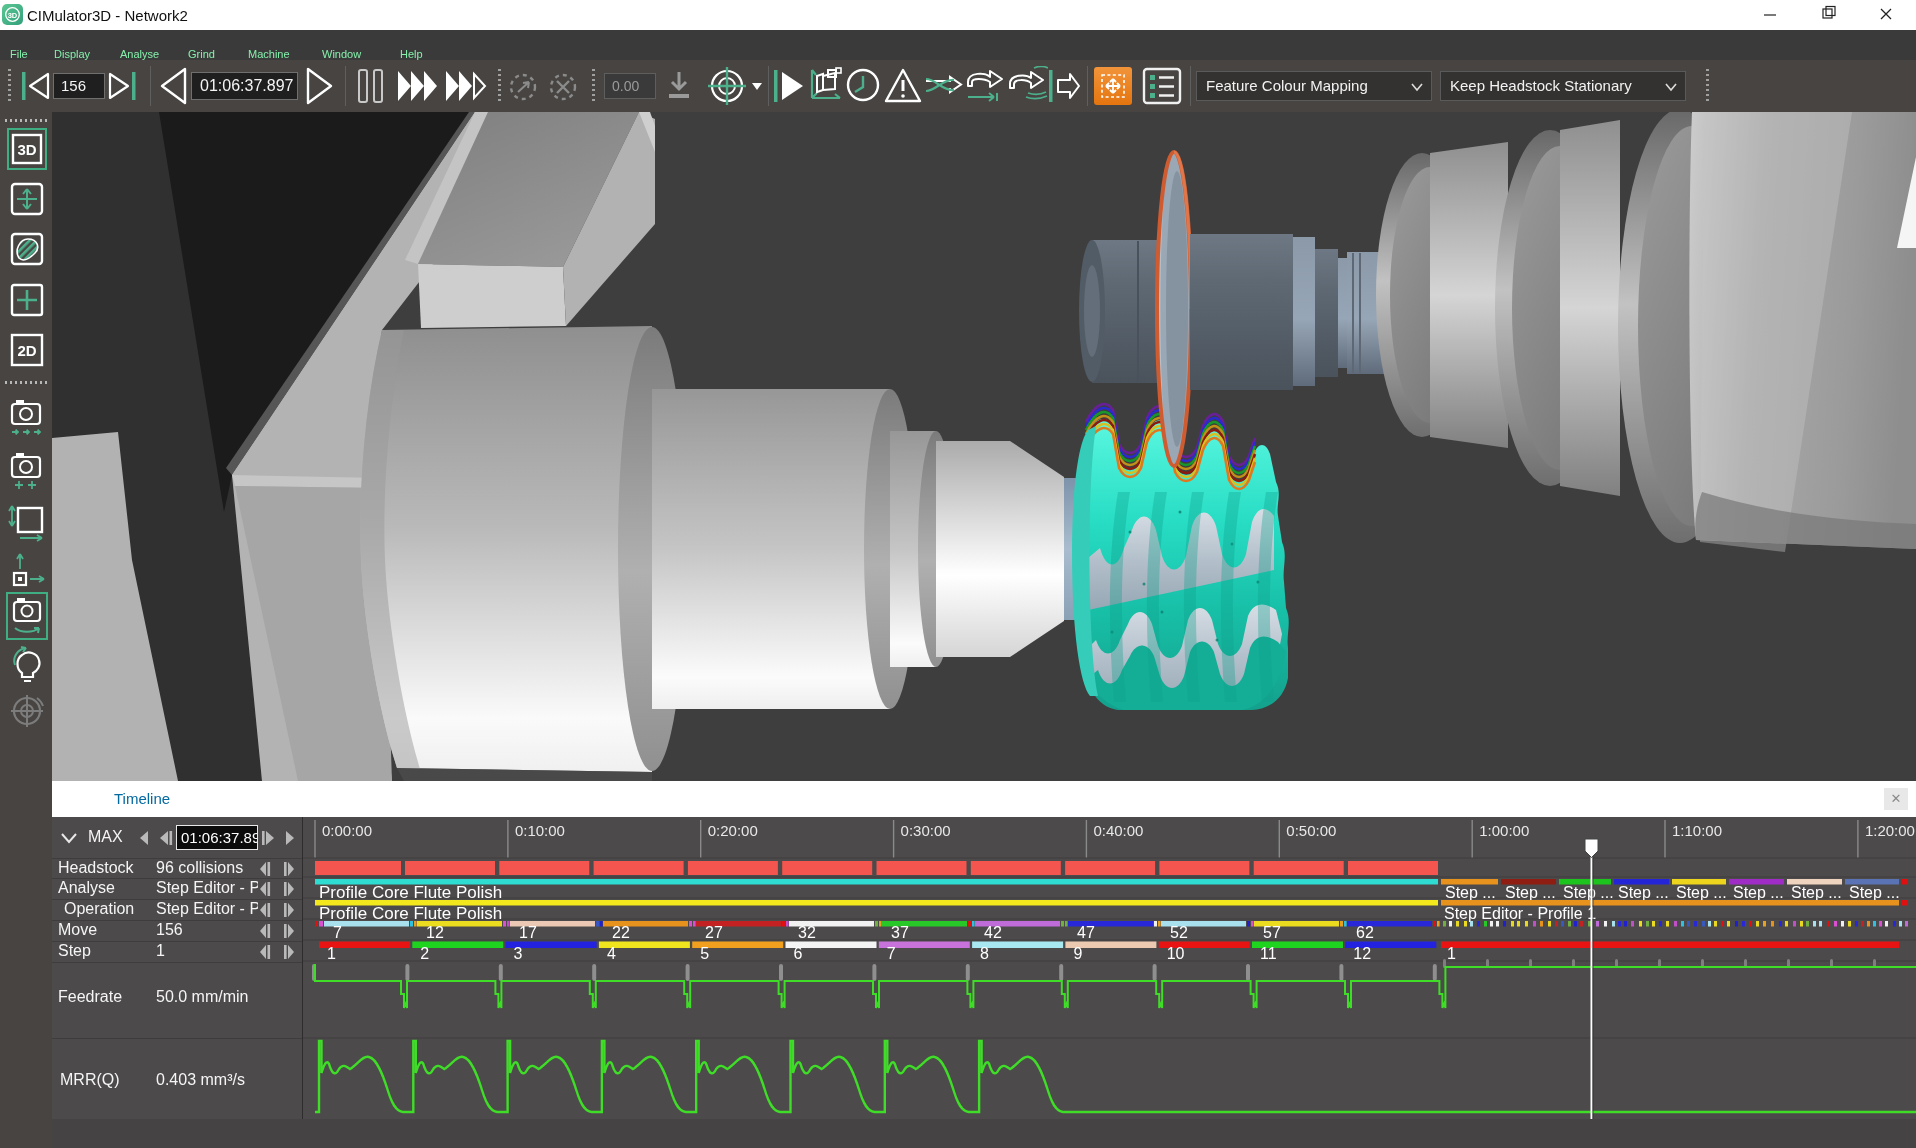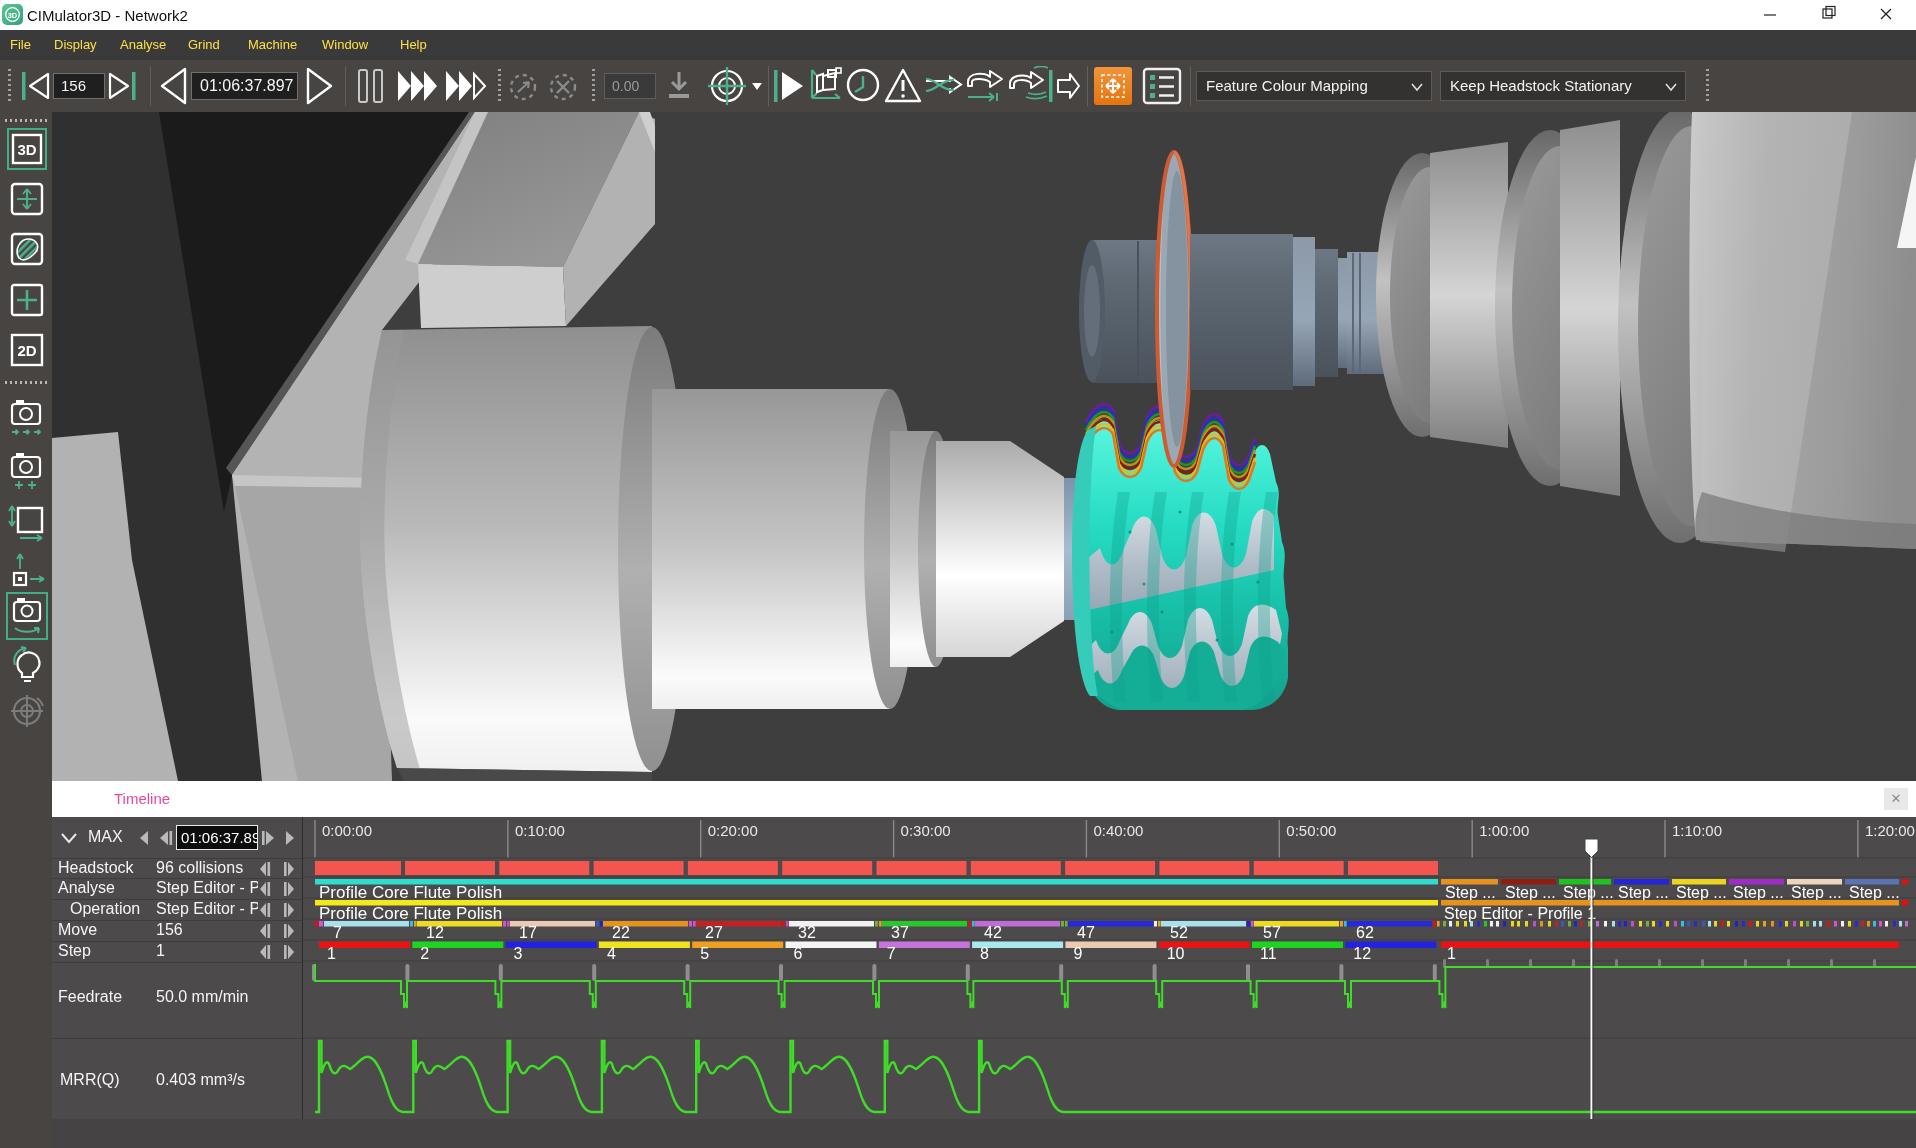--- a/index.html
+++ b/index.html
@@ -1,26 +1,26 @@
 <!DOCTYPE html>
 <html><head><meta charset="utf-8"><title>CIMulator3D - Network2</title>
 <style>
 *{margin:0;padding:0;box-sizing:border-box}
 html,body{width:1916px;height:1148px;background:#454343;font-family:"Liberation Sans",sans-serif;overflow:hidden}
 .abs{position:absolute}
 #titlebar{left:0;top:0;width:1916px;height:30px;background:#ffffff}
 #titlebar .title{position:absolute;left:27px;top:7px;font-size:15px;color:#111}
 #menubar{left:0;top:30px;width:1916px;height:30px;background:#3a3a3a}
-#menubar span{position:absolute;top:7px;font-size:13px;color:#fde047}
+#menubar span{position:absolute;top:18px;font-size:11px;color:#86efac}
 #toolbar{left:0;top:60px;width:1916px;height:52px;background:#474442}
 #sidebar{left:0;top:112px;width:52px;height:1036px;background:#474442}
 #viewport{left:52px;top:112px;width:1864px;height:669px}
 #tl{left:52px;top:781px;width:1864px;height:338px;background:#4c4a4a}
 #tlhead{position:absolute;left:0;top:0;width:1864px;height:36px;background:#fff}
-#tlhead .t{position:absolute;left:62px;top:9px;font-size:15px;color:#ec4899}
+#tlhead .t{position:absolute;left:62px;top:9px;font-size:15px;color:#0369a1}
 .vsep{position:absolute;top:6px;width:1px;height:40px;background:#5f5f5f}
 .dots{position:absolute;top:9px;width:3px;height:34px;background-image:repeating-linear-gradient(to bottom,#a0a0a0 0,#a0a0a0 2px,transparent 2px,transparent 5px)}
 .tin{position:absolute;background:#1f1f1f;border:1px solid #6f6f6f;color:#f5f5f5;font-size:15px}
 .row-label{position:absolute;color:#f5f5f5;font-size:16px}
 </style></head><body>
 <div id="titlebar" class="abs">
 <svg class="abs" style="left:2px;top:4px" width="21" height="21">
  <defs>
         <linearGradient id="tg" x1="0" y1="0" x2="1" y2="1">
   <stop offset="0" stop-color="#5cc793"></stop>
@@ -431,21 +431,21 @@
     <div class="abs" style="left:0;top:77px;width:250px;height:1px;background:#3e3c3c"></div>
     <div class="row-label" style="left:6px;top:98px">Analyse</div>
     <div class="row-label" style="left:104px;top:98px;width:102px;overflow:hidden;white-space:nowrap">Step Editor - P</div>
     <svg class="abs" style="left:206px;top:100px" width="44" height="16">
       <path d="M8 1 L2 8 L8 15 Z" fill="#b9b9b9"></path>
       <rect x="9.5" y="1" width="2.6" height="14" fill="#b9b9b9"></rect>
       <rect x="26" y="1" width="2.6" height="14" fill="#b9b9b9"></rect>
       <path d="M30 1 L36 8 L30 15 Z" fill="#b9b9b9"></path>
     </svg>
     <div class="abs" style="left:0;top:97px;width:250px;height:1px;background:#3e3c3c"></div>
-    <div class="row-label" style="left:18px;top:119px">Operation</div>
+    <div class="row-label" style="left:12px;top:119px">Operation</div>
     <div class="row-label" style="left:104px;top:119px;width:102px;overflow:hidden;white-space:nowrap">Step Editor - P</div>
     <svg class="abs" style="left:206px;top:121px" width="44" height="16">
       <path d="M8 1 L2 8 L8 15 Z" fill="#b9b9b9"></path>
       <rect x="9.5" y="1" width="2.6" height="14" fill="#b9b9b9"></rect>
       <rect x="26" y="1" width="2.6" height="14" fill="#b9b9b9"></rect>
       <path d="M30 1 L36 8 L30 15 Z" fill="#b9b9b9"></path>
     </svg>
     <div class="abs" style="left:0;top:118px;width:250px;height:1px;background:#3e3c3c"></div>
     <div class="row-label" style="left:6px;top:140px">Move</div>
     <div class="row-label" style="left:104px;top:140px;width:102px;overflow:hidden;white-space:nowrap">156</div>

